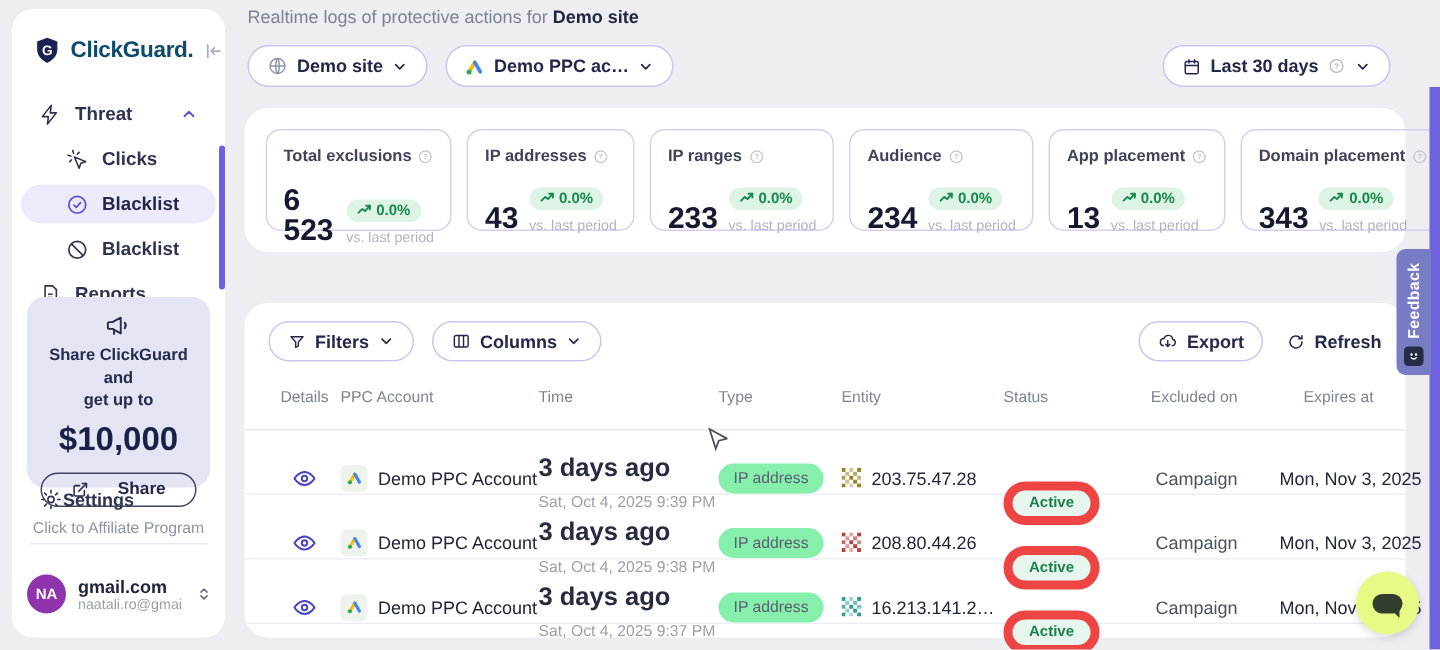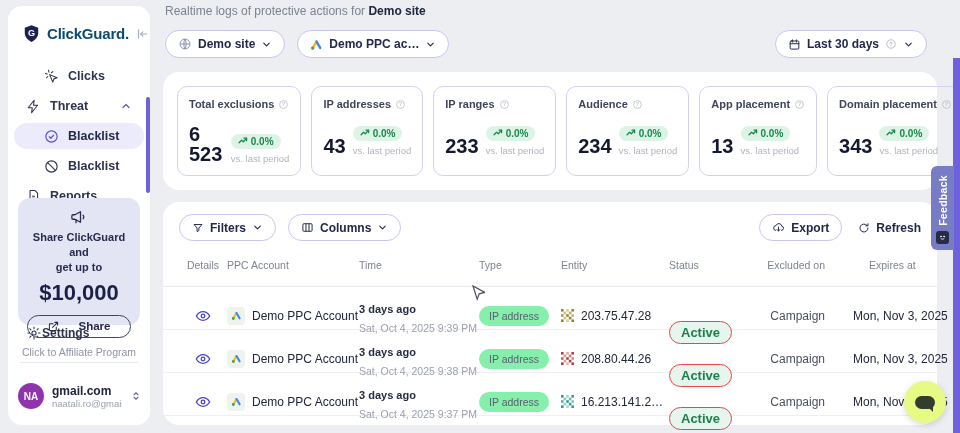--- a/index.html
+++ b/index.html
@@ -35,21 +35,21 @@
   .user-email { font-size:9.5px; color:#9aa0ad; white-space:nowrap; overflow:hidden; }
 
   
   .subtitle { position:absolute; left:165px; top:4px; font-size:12px; color:#7c8292; }
   .subtitle b { color:#202540; font-weight:700; }
   .pill { display:inline-flex; align-items:center; gap:6px; height:28px; padding:0 12px; background:#fff; border:1px solid #c9c5f1; border-radius:999px; font-size:12px; font-weight:700; color:#23284a; cursor:pointer; }
   .pills-left { position:absolute; left:165px; top:30px; display:flex; gap:12px; }
   .pill-date { position:absolute; right:33px; top:30px; }
 
   
-  .stats-card { position:absolute; left:163px; top:72px; width:774px; height:118px; background:#fff; border-radius:16px; padding:14px; display:flex; gap:10px; }
+  .stats-card { position:absolute; left:163px; top:72px; width:774px; height:96px; background:#fff; border-radius:16px; padding:14px; display:flex; gap:10px; }
   .stat { flex:1; border:1px solid #d5d0f0; border-radius:10px; padding:11px 11px 9px; }
   .stat-title { display:flex; align-items:center; gap:4px; font-size:11px; font-weight:700; color:#3f4459; white-space:nowrap; }
   .stat-bottom { display:flex; align-items:flex-end; gap:7px; margin-top:14px; }
   .stat-value { font-size:20px; font-weight:800; color:#141930; line-height:1; }
   .trend-pill { display:inline-flex; align-items:center; gap:3px; background:#ddf3e6; border-radius:999px; padding:2px 7px; font-size:10px; font-weight:800; color:#17894a; }
   .stat-caption { font-size:9.5px; color:#b0b4bf; margin-top:3px; white-space:nowrap; }
 
   
   .table-card { position:absolute; left:163px; top:202px; width:774px; height:223px; background:#fff; border-radius:16px; }
   .toolbar { display:flex; align-items:center; padding:12px 16px 0; }
@@ -64,26 +64,26 @@
   .th-details { text-align:center; }
   .th-excl { text-align:right; }
   .th-exp { padding-left:44px; }
   .trow { height:43px; border-bottom:1px solid #edeff3; }
   .td { font-size:12px; color:#21263d; display:flex; align-items:center; min-width:0; }
   .td-details { justify-content:center; }
   .eye-btn { background:none; border:none; cursor:pointer; color:#4645c7; padding:2px; }
   .ads-chip { width:18px; height:18px; border-radius:4px; background:#eef3ee; display:flex; align-items:center; justify-content:center; margin-right:7px; flex:0 0 auto; }
   .td-account span.acct { font-weight:500; color:#20253a; white-space:nowrap; }
   .td-time { display:block; padding-top:6px; }
-  .time-rel { font-size:11px; font-weight:600; color:#262b3f; }
+  .time-rel { font-size:17px; font-weight:600; color:#262b3f; }
   .time-abs { font-size:10.5px; color:#9ba0ac; margin-top:7px; white-space:nowrap; }
   .type-badge { background:#86efac; color:#5a6070; font-size:10.5px; padding:4px 10px; border-radius:999px; white-space:nowrap; }
   .pix { margin-right:7px; flex:0 0 auto; }
   .entity-text { white-space:nowrap; overflow:hidden; }
-  .status-badge { background:#e6f6ee; border:1px solid #ef4444; color:#1d7f4b; font-size:13px; font-weight:700; padding:3px 11px; border-radius:999px;margin-top:34px; }
+  .status-badge { background:#e6f6ee; border:6px solid #ef4444; color:#1d7f4b; font-size:10px; font-weight:700; padding:3px 11px; border-radius:999px;margin-top:34px; }
   .td-excl { justify-content:flex-end; color:#4a5060; }
   .td-exp { padding-left:28px; white-space:nowrap; }
 
   
   .page-scrollbar { position:absolute; right:0; top:58px; bottom:0; width:7px; background:#6e61dd; }
   .feedback-tab { position:absolute; right:6px; top:166px; width:23px; height:84px; background:#787cc4; border-radius:6px 0 0 6px; display:flex; flex-direction:column; align-items:center; justify-content:flex-end; gap:5px; padding-bottom:6px; cursor:pointer; }
   .feedback-text { writing-mode:vertical-rl; transform:rotate(180deg); color:#fff; font-size:10.5px; font-weight:600; letter-spacing:0.3px; }
   .feedback-ico { width:13px; height:13px; background:#262b47; border-radius:3px; display:flex; align-items:center; justify-content:center; }
 
   .chat-btn { position:absolute; right:14px; bottom:10px; width:42px; height:42px; border-radius:50%; background:#e7fa86; border:none; cursor:pointer; display:flex; align-items:center; justify-content:center; box-shadow:0 2px 6px rgba(0,0,0,.15); }
@@ -107,45 +107,45 @@
     <span class="collapse">
       <svg width="14" height="14" viewBox="0 0 24 24" fill="none" stroke="currentColor" stroke-width="2" stroke-linecap="round" stroke-linejoin="round">
           <path d="M6 5v14"></path>
           <path d="M20 12H10"></path>
           <path d="m13.5 8.5-3.5 3.5 3.5 3.5"></path>
         </svg>
     </span>
   </div>
 
   <nav class="nav">
+    <div class="nav-item">
+      <span>
+          <svg width="15" height="15" viewBox="0 0 24 24" fill="none" stroke="#2e3350" stroke-width="1.7" stroke-linejoin="round">
+            <path d="M13 2 3.5 14H10l-1 8 9.5-12H12l1-8z"></path>
+          </svg>
+        </span>
+      <span>Threat</span>
+      <span class="grow"></span>
+      <span>
+          <svg width="12" height="12" viewBox="0 0 24 24" fill="none" stroke="#5b51d8" stroke-width="2.4" stroke-linecap="round" stroke-linejoin="round">
+            <path d="m6 15 6-6 6 6"></path>
+          </svg>
+        </span>
+    </div>
     <div class="nav-item nav-sub">
       <span>
           <svg width="15" height="15" viewBox="0 0 24 24" fill="none" stroke="#2e3350" stroke-width="1.7" stroke-linecap="round" stroke-linejoin="round">
             <path d="m9 9 5 12 1.8-5.2L21 14Z"></path>
             <path d="M7.2 2.2 8 5.1"></path>
             <path d="m5.1 8-2.9-.8"></path>
             <path d="M14 4.1 12 6"></path>
             <path d="m6 12-1.9 2"></path>
           </svg>
         </span>
       <span>Clicks</span>
-    </div>
-    <div class="nav-item">
-      <span>
-          <svg width="15" height="15" viewBox="0 0 24 24" fill="none" stroke="#2e3350" stroke-width="1.7" stroke-linejoin="round">
-            <path d="M13 2 3.5 14H10l-1 8 9.5-12H12l1-8z"></path>
-          </svg>
-        </span>
-      <span>Threat</span>
-      <span class="grow"></span>
-      <span>
-          <svg width="12" height="12" viewBox="0 0 24 24" fill="none" stroke="#5b51d8" stroke-width="2.4" stroke-linecap="round" stroke-linejoin="round">
-            <path d="m6 15 6-6 6 6"></path>
-          </svg>
-        </span>
     </div>
     <div class="nav-item nav-sub nav-active">
       <span>
           <svg width="15" height="15" viewBox="0 0 24 24" fill="none" stroke="#5b51d8" stroke-width="1.9" stroke-linecap="round" stroke-linejoin="round">
             <circle cx="12" cy="12" r="9"></circle>
             <path d="m8.5 12.4 2.4 2.4 4.6-5"></path>
           </svg>
         </span>
       <span>Blacklist</span>
     </div>

